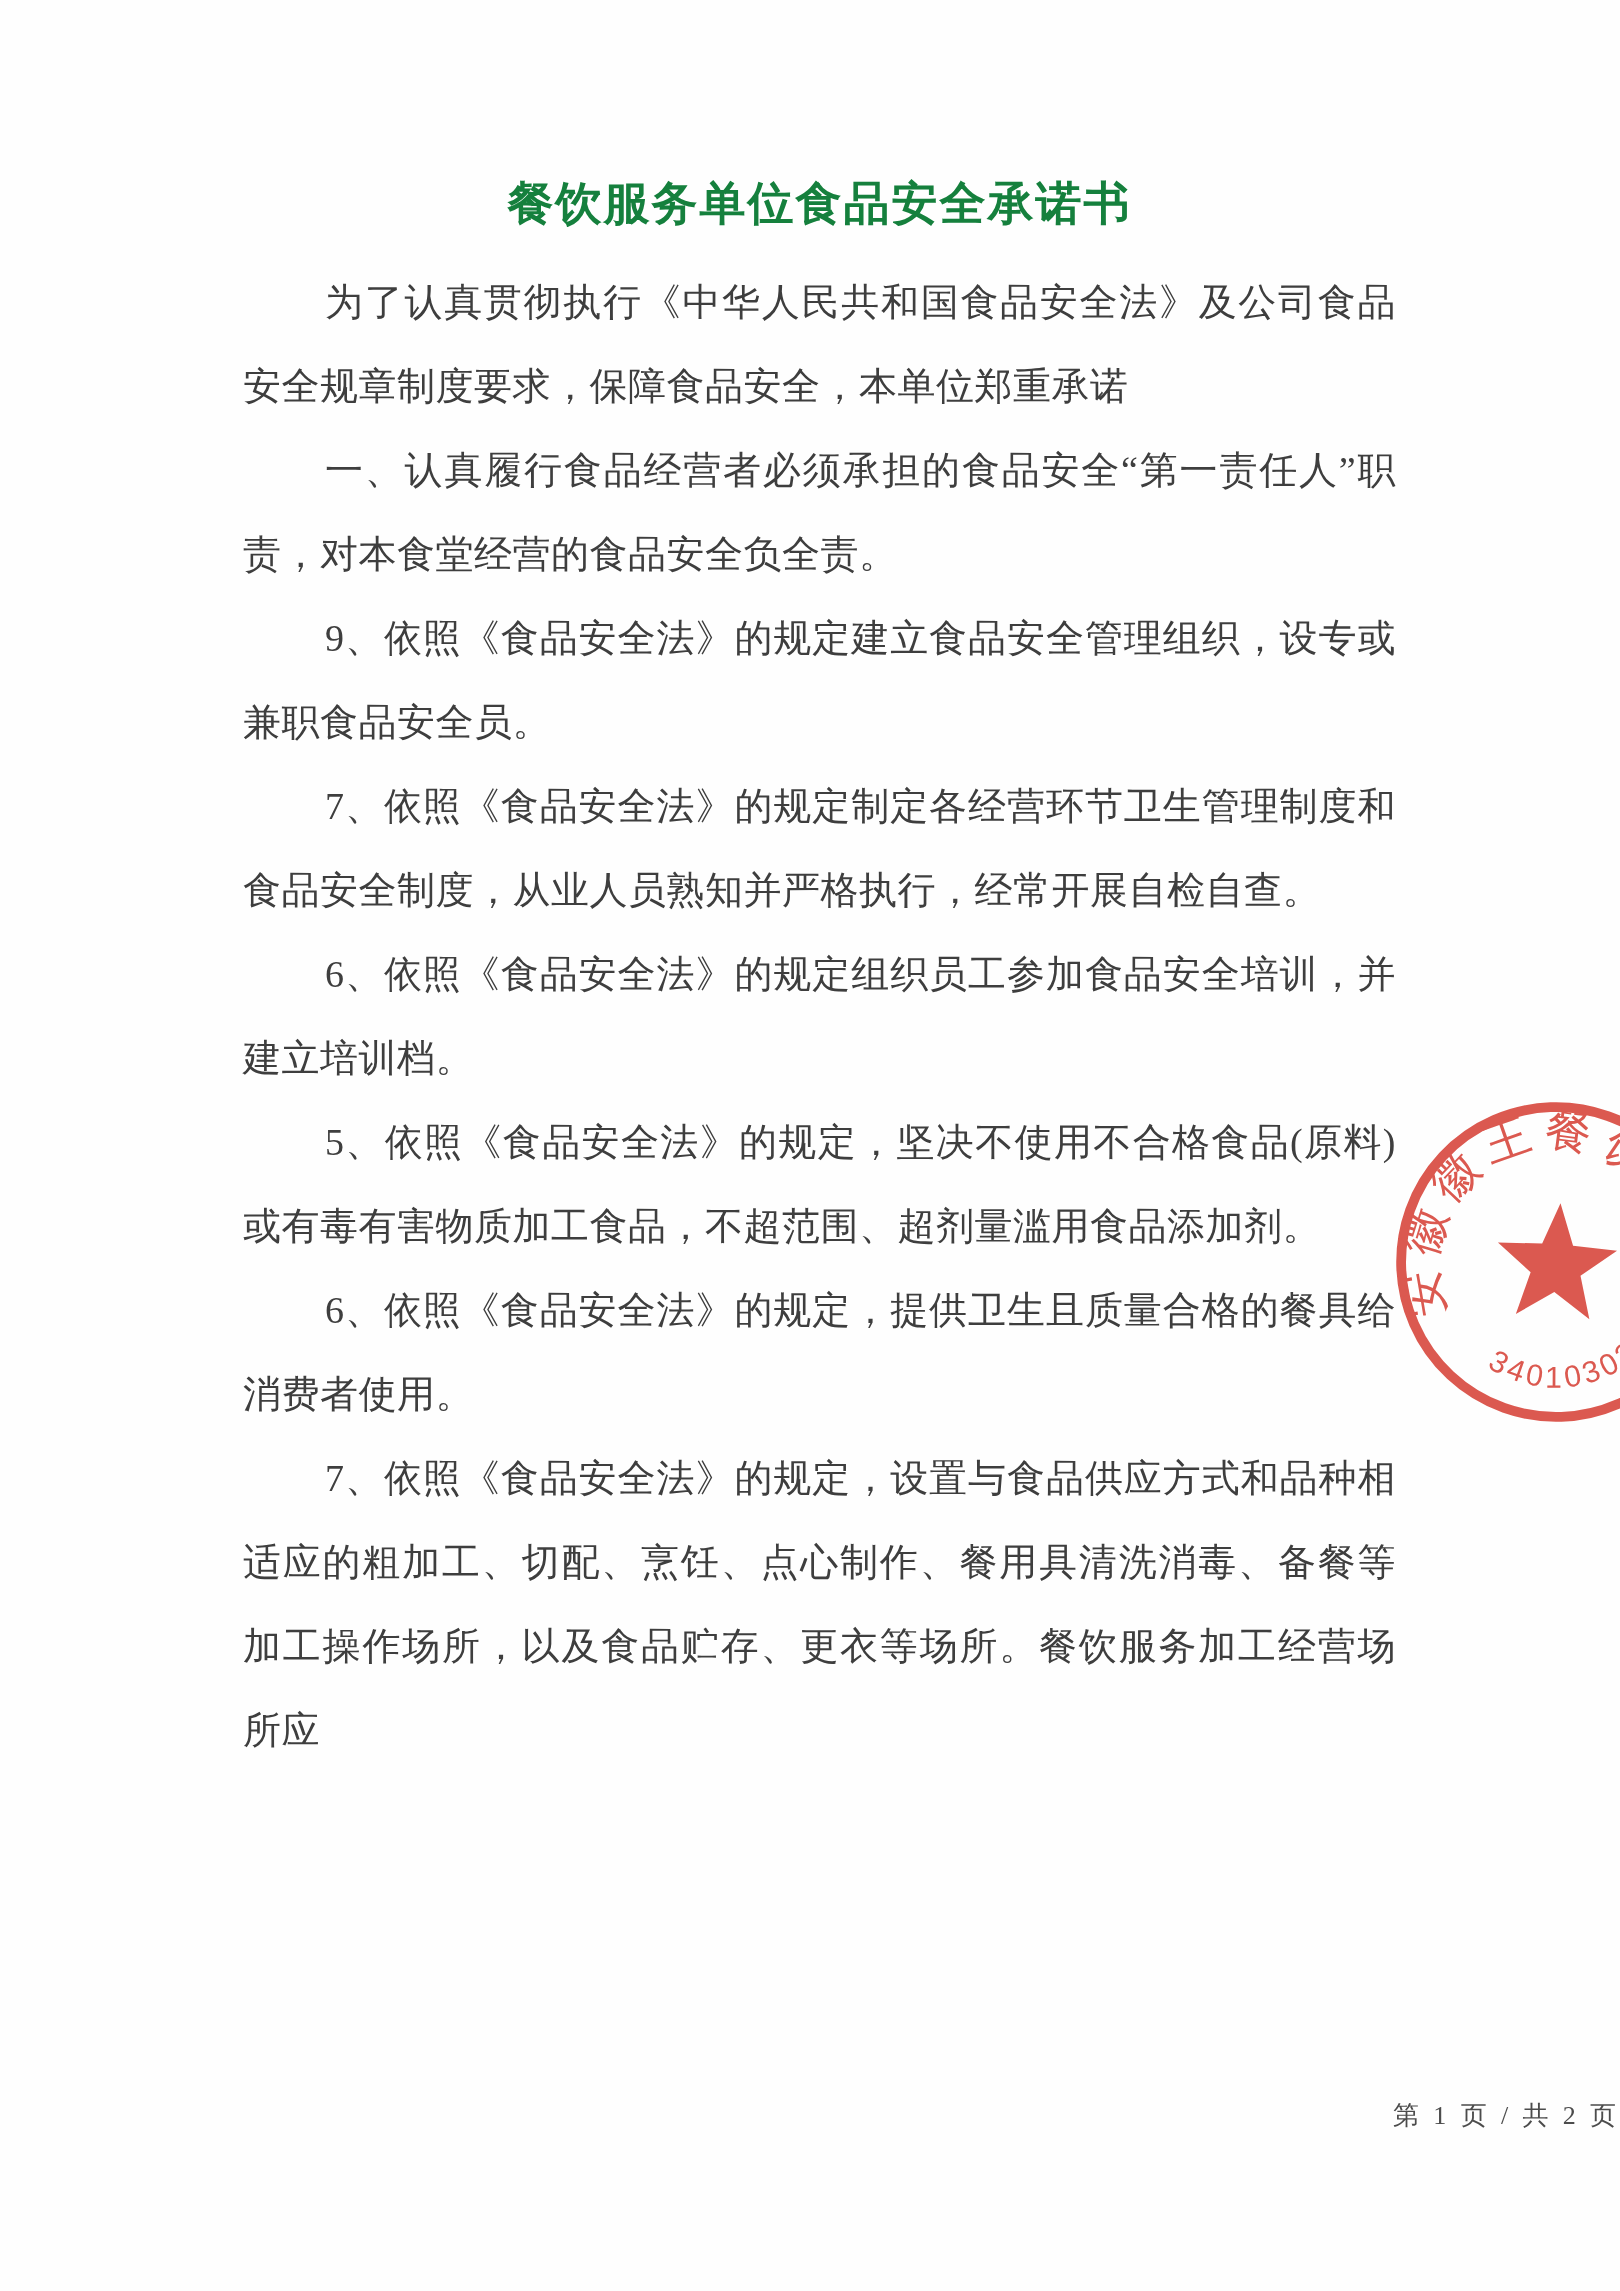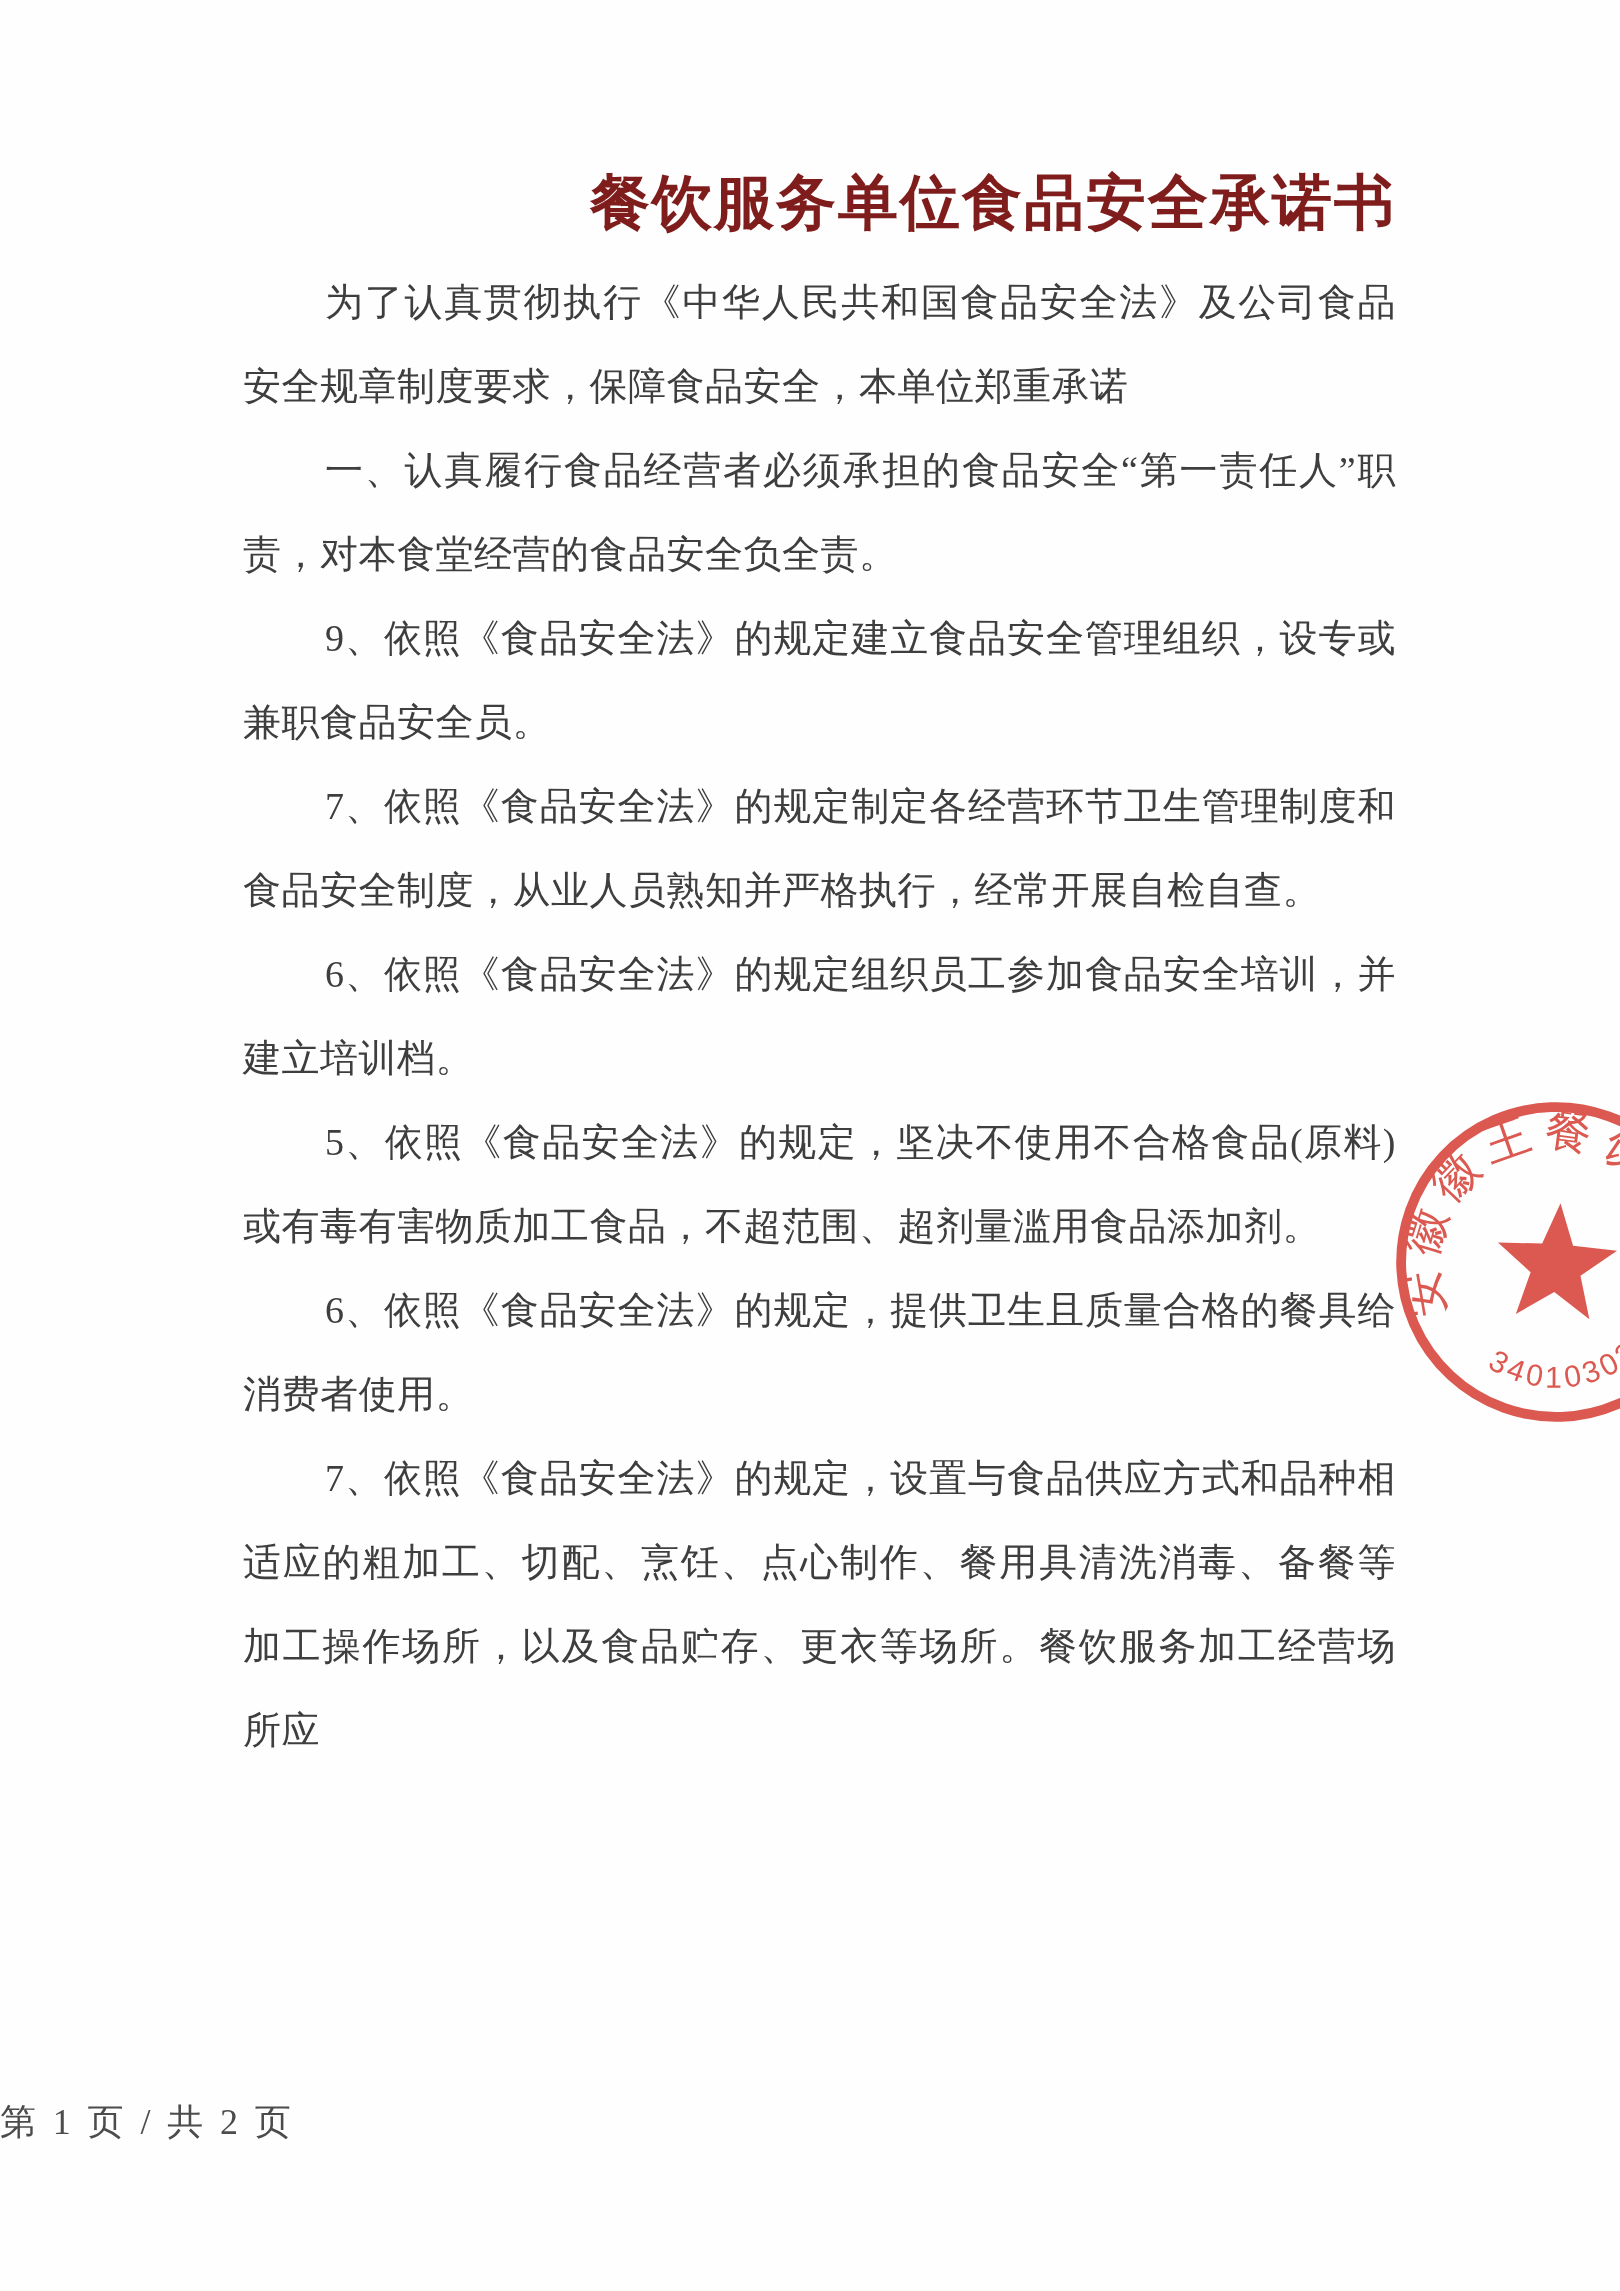--- a/index.html
+++ b/index.html
@@ -20,45 +20,45 @@
     background: #fefefe;
   }
   .doc-body {
     position: absolute;
     left: 243px;
     top: 174px;
     width: 1153px;
     color: #3e3e3e;
   }
   .doc-title {
-    font-size: 60px;
+    font-size: 46px;
     font-weight: bold;
-    text-align: right;
-    color: #7f1d1d;
+    text-align: center;
+    color: #15803d;
     margin: 0 0 27.4px 0;
     line-height: 59px;
     letter-spacing: 2px;
   }
   .para {
     font-size: 38px;
     line-height: 84px;
     margin: 0;
     text-indent: 82px;
     text-align: justify;
     text-justify: inter-ideograph;
     word-break: break-all;
     letter-spacing: 0.5px;
   }
   .page-footer {
     position: absolute;
     top: 2098px;
     left: 0;
     width: 100%;
-    text-align: left;
-    font-size: 36px;
+    text-align: right;
+    font-size: 26px;
     color: #4c4c4c;
     letter-spacing: 3.9px;
   }
   .stamp {
     position: absolute;
     left: 1358px;
     top: 1064px;
     width: 396px;
     height: 396px;
     opacity: 0.88;

